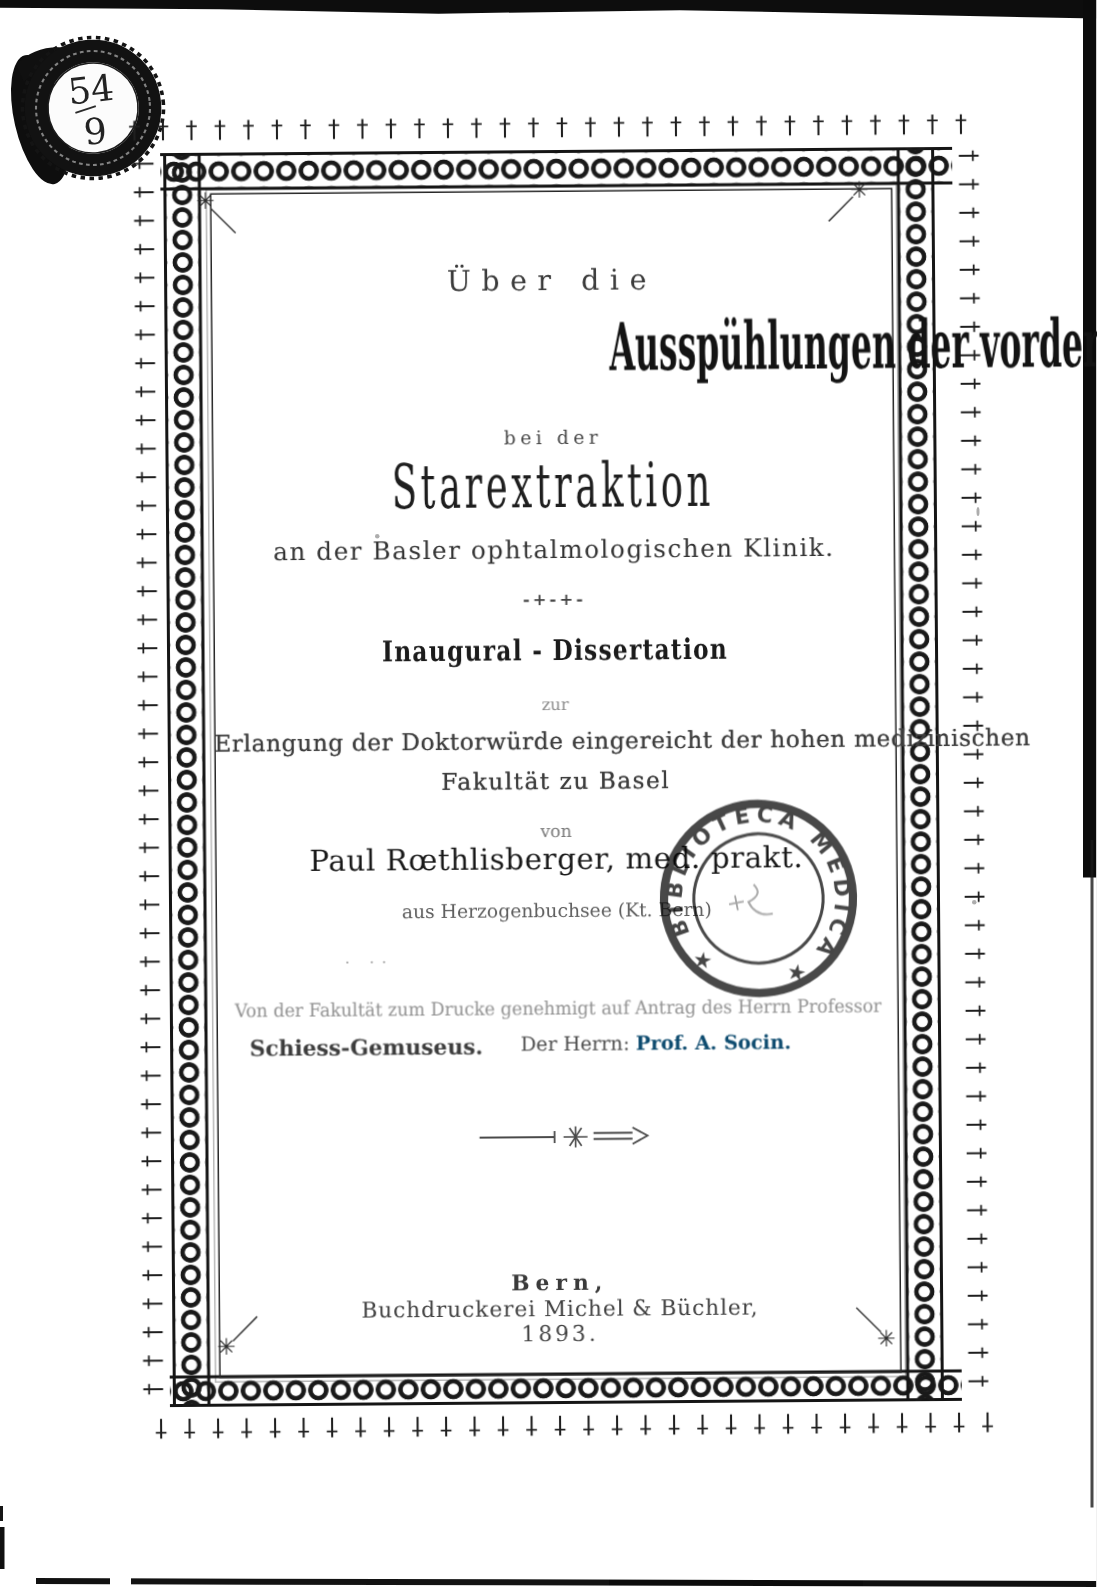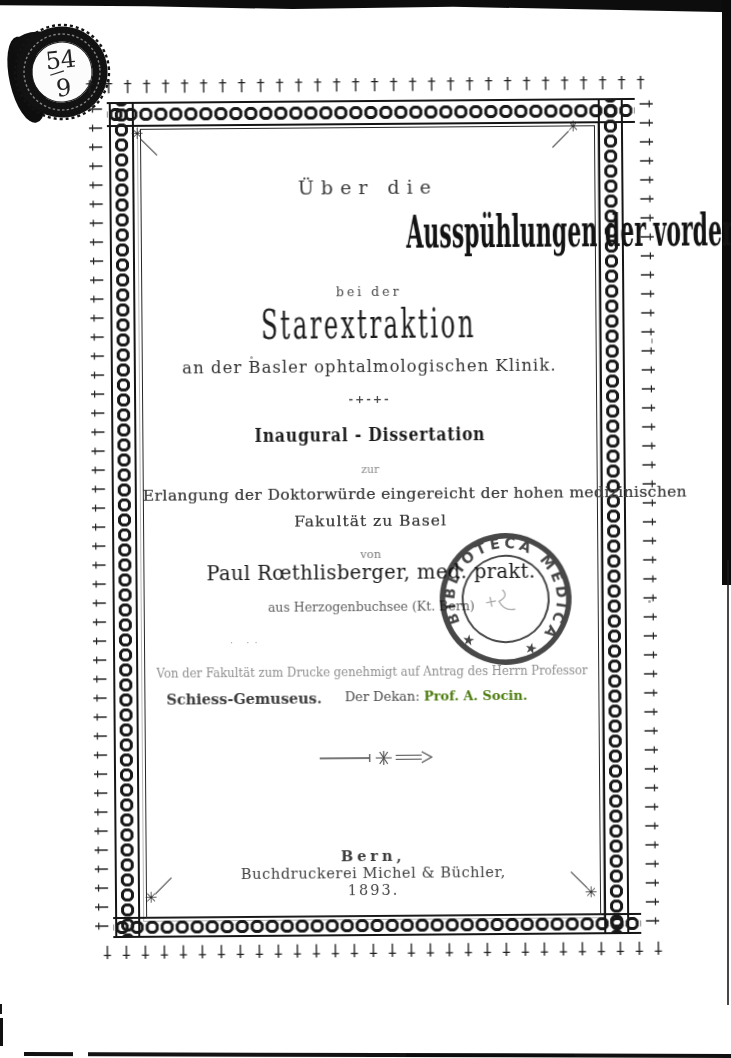--- a/index.html
+++ b/index.html
@@ -92,21 +92,21 @@
   .erlangung2{top:385px; font-size:15.5px; letter-spacing:1px; color:#3d3d3d; text-shadow:0 0 .6px #5a5a5a;}
   .von{top:420px; font-size:11.5px; color:#7b7b7b;}
   .author-name{top:434px; font-size:19.5px; color:#191919; letter-spacing:.4px;}
   .author-origin{top:472px; font-size:12.5px; color:#5d5d5d;}
   .approval1{top:538px; font-size:12.3px; color:#8f8f8f;}
   .approval1 .squeeze{transform:scaleX(.95);}
   .names-row{position:absolute; top:562px; left:0; width:100%; display:flex;
              justify-content:space-between; padding:0 72px 0 22px; box-sizing:border-box;}
   .professor{font-size:14.5px; font-weight:bold; color:#3c3c3c; white-space:nowrap;}
   .dean{font-size:13px; color:#4a4a4a; white-space:nowrap;}
-  .dean b{color:#4d7c0f;}
+  .dean b{color:#0c4a6e;}
   .arrow-orn{position:absolute; top:622px; left:50%; transform:translateX(-46%);}
   .imprint-city{top:720px; font-size:14.5px; font-weight:bold; letter-spacing:4px; color:#3a3a3a;}
   .imprint-printer{top:738px; font-size:14.5px; letter-spacing:.6px; color:#404040;}
   .imprint-year{top:755px; font-size:14.5px; letter-spacing:2px; color:#454545;}
 
   .library-stamp{position:absolute; left:287px; top:398px; opacity:.85; mix-blend-mode:multiply;}
   .dots-noise{position:absolute; top:509px; left:86px; font-size:10px; color:#9a9a9a; letter-spacing:5px;}
 </style>
 </head>
 <body>
@@ -201,21 +201,21 @@
           <path d="M84 62 l6 8 m-7 -1 l8 -6" stroke-width="1.2" opacity=".5"></path>
         </g>
       </svg>
 
       <div class="line approval1">
         <span class="squeeze">Von der Fakultät zum Drucke genehmigt auf Antrag des Herrn Professor</span>
       </div>
 
       <div class="names-row">
         <span class="professor">Schiess-Gemuseus.</span>
-        <span class="dean"><span>Der Dekan:</span>&nbsp;<b>Prof. A. Socin.</b></span>
+        <span class="dean"><span>Der Herrn:</span>&nbsp;<b>Prof. A. Socin.</b></span>
       </div>
 
       <svg class="arrow-orn" width="120" height="18" viewBox="0 0 120 18">
         <g stroke="#4a4a4a" fill="none">
           <line x1="2" y1="9" x2="52" y2="9" stroke-width="1.4"></line>
           <line x1="52" y1="5" x2="52" y2="13" stroke-width="1.2"></line>
           <g stroke-width="1.1">
             <line x1="58" y1="9" x2="74" y2="9"></line>
             <line x1="62" y1="3" x2="70" y2="15"></line>
             <line x1="70" y1="3" x2="62" y2="15"></line>

